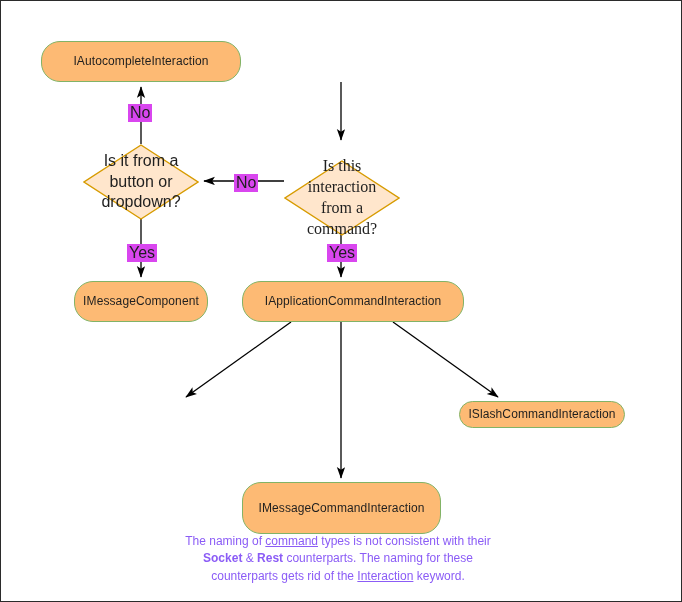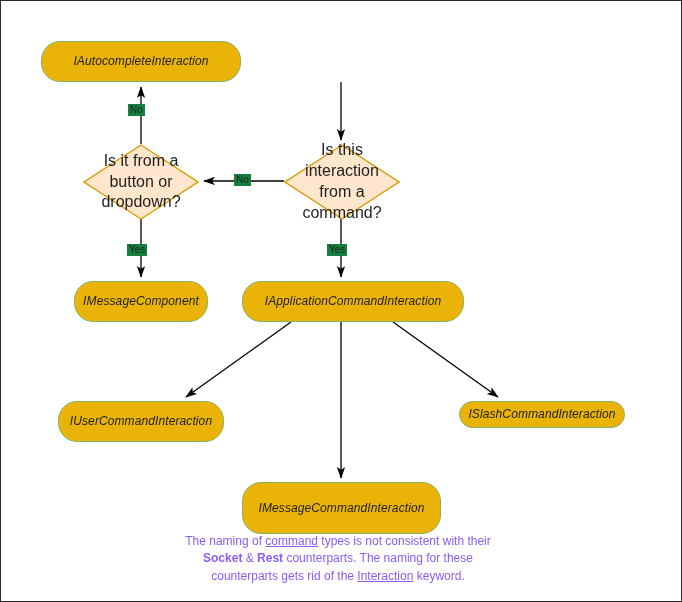--- a/index.html
+++ b/index.html
@@ -34,24 +34,23 @@
     display: flex;
     align-items: center;
     justify-content: center;
     text-align: center;
     color: #1f1f1f;
     font-size: 12px;
     line-height: 1.25;
     letter-spacing: 0.1px;
   }
   .proc {
-    background: #eab308;
+    background: #fdba74;
     border: 1px solid #82b366;
     border-radius: 19px;
-    font-style: italic;
   }
   .diamond-wrap {
     position: absolute;
     box-sizing: border-box;
   }
   .diamond-shape {
     position: absolute;
     left: 0; top: 0;
     width: 100%; height: 100%;
   }
@@ -64,23 +63,23 @@
     justify-content: center;
     text-align: center;
     font-size: 16px;
     line-height: 1.3;
     color: #1f1f1f;
     padding: 0 14px;
     box-sizing: border-box;
   }
   .edge-label {
     position: absolute;
-    background: #15803d;
+    background: #d946ef;
     color: #1f1f1f;
-    font-size: 10px;
+    font-size: 16px;
     line-height: 1;
     padding: 1px 2px;
     white-space: nowrap;
   }
   #footer {
     position: absolute;
     left: 96px;
     top: 532px;
     width: 482px;
     text-align: center;
@@ -141,38 +140,35 @@
   </div>
 
 
   <div class="diamond-wrap" style="left:82px; top:143px; width:116px; height:76px;">
     <svg class="diamond-shape" viewBox="0 0 116 76" xmlns="http://www.w3.org/2000/svg">
       <polygon points="58,1 115,38 58,75 1,38" fill="#ffe6cc" stroke="#d79b00" stroke-width="1.4"></polygon>
     </svg>
     <div class="diamond-label">Is it from a button or dropdown?</div>
   </div>
 
-  <div class="diamond-wrap" style="left:283px; top:143px; width:116px; height:76px;">
+  <div class="diamond-wrap" style="left:283px; top:159px; width:116px; height:76px;font-family:Liberation Serif, serif;">
     <svg class="diamond-shape" viewBox="0 0 116 76" xmlns="http://www.w3.org/2000/svg">
       <polygon points="58,1 115,38 58,75 1,38" fill="#ffe6cc" stroke="#d79b00" stroke-width="1.4"></polygon>
     </svg>
     <div class="diamond-label">Is this interaction from a command?</div>
   </div>
 
   <div class="node proc" style="left:73px; top:280px; width:134px; height:41px;">
     <span>IMessageComponent</span>
   </div>
 
   <div class="node proc" style="left:241px; top:280px; width:222px; height:41px;">
     <span>IApplicationCommandInteraction</span>
   </div>
 
-  <div class="node proc" style="left:57px; top:400px; width:166px; height:41px;">
-    <span>IUserCommandInteraction</span>
-  </div>
 
   <div class="node proc" style="left:458px; top:400px; width:166px; height:27px;">
     <span>ISlashCommandInteraction</span>
   </div>
 
   <div class="node proc" style="left:241px; top:481px; width:199px; height:52px;">
     <span>IMessageCommandInteraction</span>
   </div>
 
   <div class="edge-label" style="left:127px; top:103px;">No</div>

